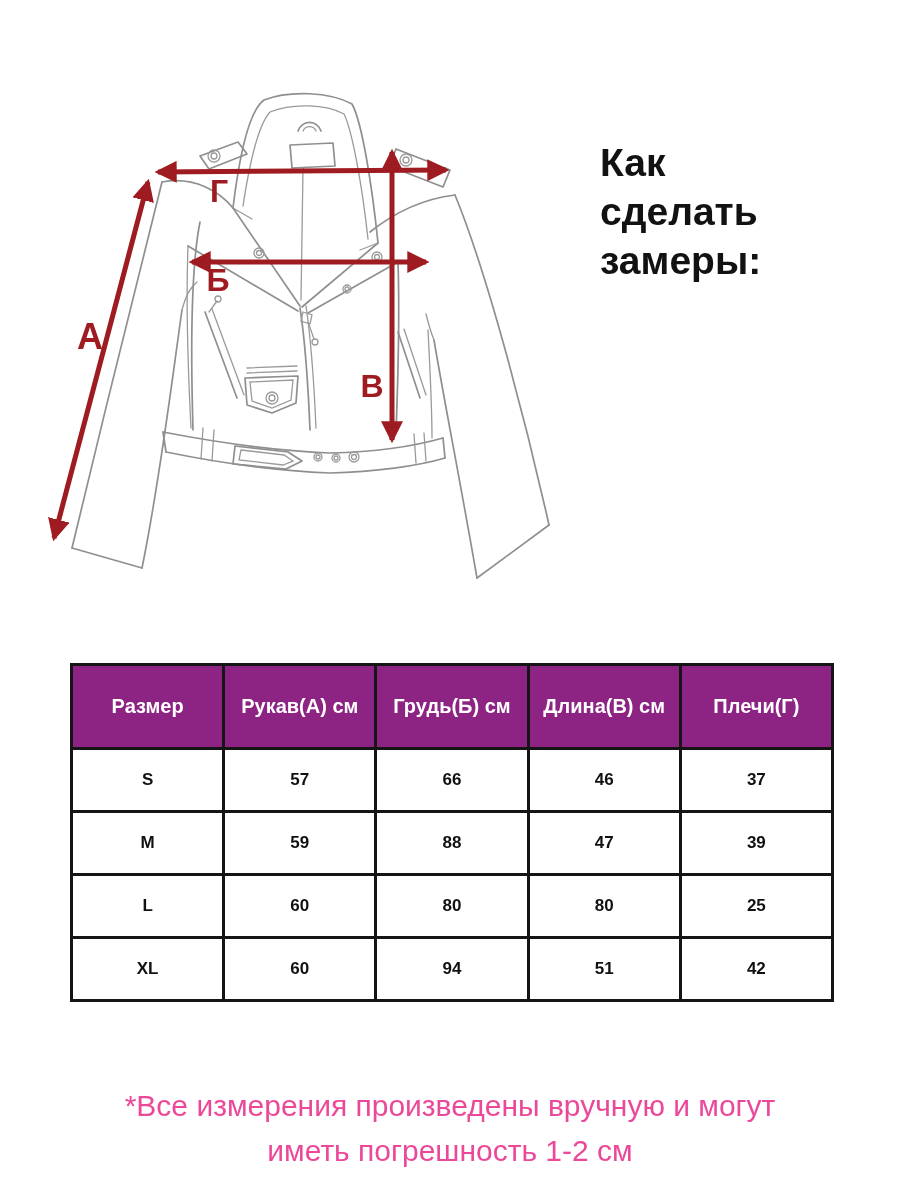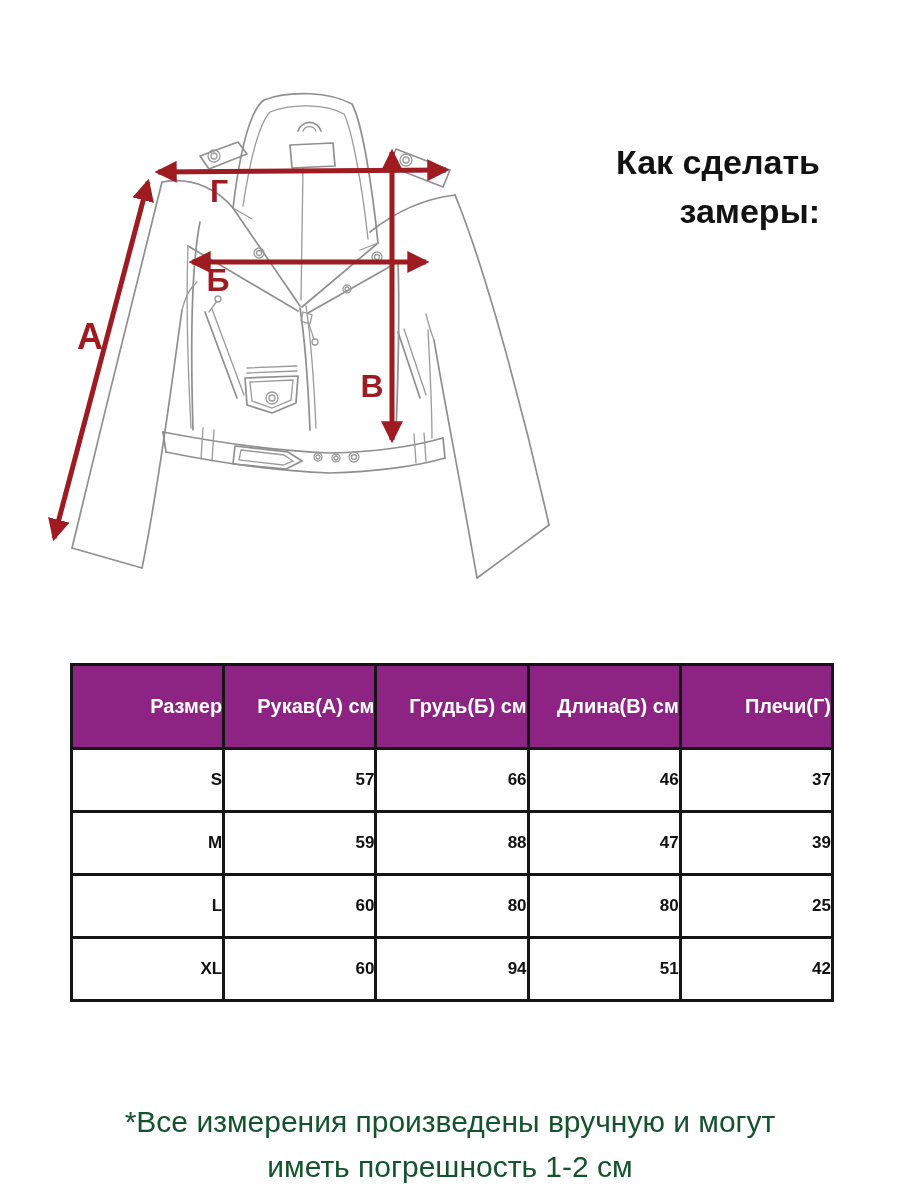--- a/index.html
+++ b/index.html
@@ -12,48 +12,48 @@
   .diagram { position:absolute; left:0; top:0; width:580px; height:620px; }
   .diagram svg { width:100%; height:100%; }
   .sketch { stroke:#8f8f8f; stroke-width:1.7; fill:none; stroke-linecap:round; stroke-linejoin:round; }
   .sketch2 { stroke:#9a9a9a; stroke-width:1.3; fill:none; stroke-linecap:round; }
   .arrow { stroke-width:5; fill:none; }
   .dim-label { font-family:"Liberation Sans", sans-serif; font-weight:700; font-size:32px; text-anchor:middle; }
   .dim-label-big { font-size:36px; }
   
   .howto { position:absolute; left:545px; top:138px; width:330px; }
   .howto-title {
-    width:220px; margin:0 auto; text-align:right;
-    font-size:34px; line-height:49px; font-weight:700; color:#121212;
+    width:220px; margin:0 auto; text-align:left;
+    font-size:39px; line-height:49px; font-weight:700; color:#121212;
   }
   .howto-steps { margin-top:22px; padding-left:52px; width:330px; }
   .howto-step {
     font-size:21px; line-height:28px; font-weight:700; color:#121212;
     margin-bottom:15px; white-space:pre-wrap;
   }
   
   .size-table {
     position:absolute; left:70px; top:663px; width:764px;
     border-collapse:collapse; table-layout:fixed;
   }
   .size-table th, .size-table td {
-    border:3px solid #151515; text-align:right; vertical-align:middle;
+    border:3px solid #151515; text-align:center; vertical-align:middle;
   }
   .size-table th {
     height:84px; color:#ffffff; font-size:20px; font-weight:700;
     background:#8d2484;
   }
   .size-table td { height:63px; font-size:17px; font-weight:700; color:#111; background:#ffffff; }
   
   .footnote {
     position:absolute; left:0; top:1083px; width:100%;
   }
   .footnote-inner {
-    width:700px; margin:16px auto; text-align:center;
-    font-size:30px; line-height:45px; font-weight:400; color:#14532d;
+    width:700px; margin:0 auto; text-align:center;
+    font-size:30px; line-height:45px; font-weight:400; color:#ec4899;
   }
 </style>
 </head>
 <body>
 
 <div class="canvas">
 
   <div class="diagram">
     <svg viewBox="0 0 580 620" xmlns="http://www.w3.org/2000/svg">
       <defs>

